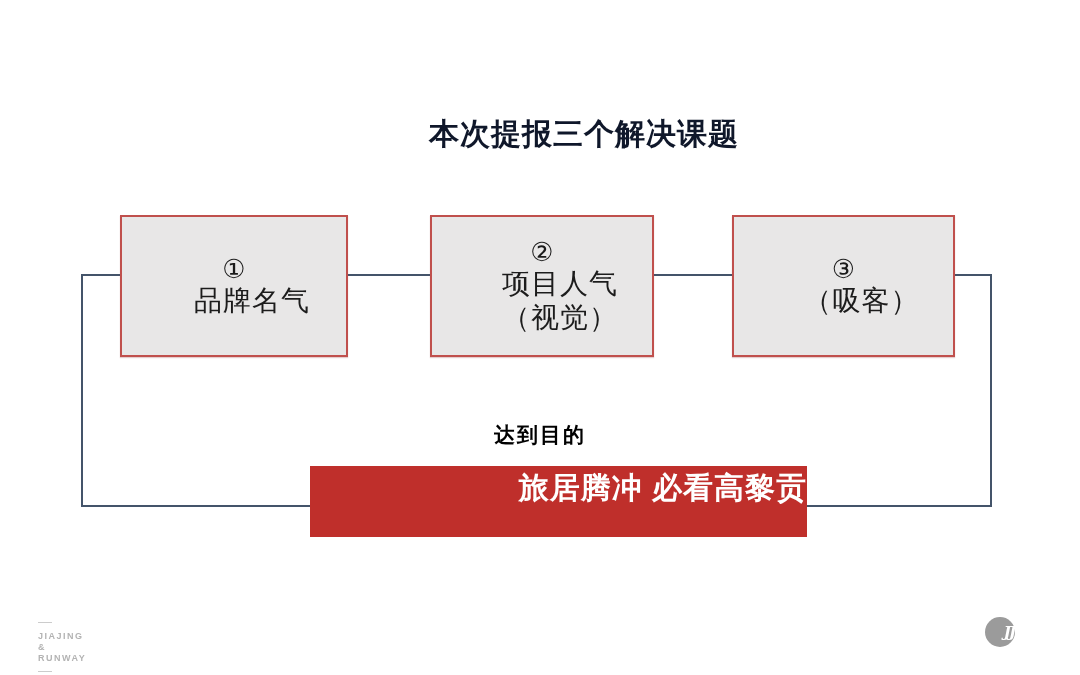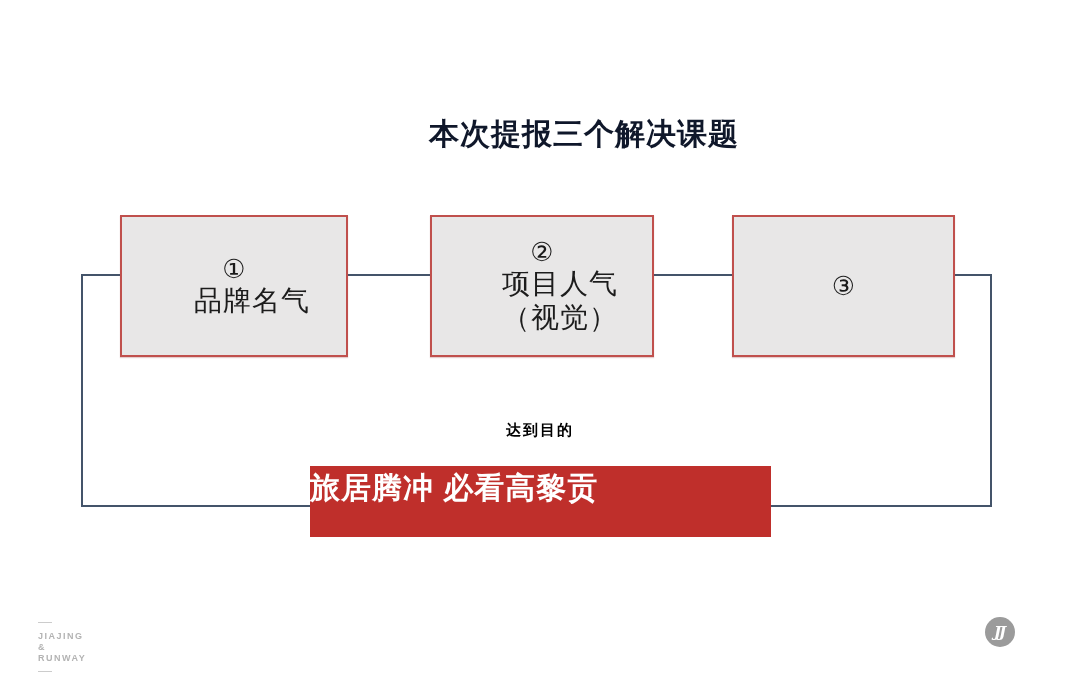--- a/index.html
+++ b/index.html
@@ -80,36 +80,37 @@
     margin-left: 36px;
   }
 
   
   .goal-label {
     position: absolute;
     left: 0;
     top: 421px;
     width: 100%;
     text-align: center;
-    font-size: 15px;
+    font-size: 21px;
     font-weight: 700;
     color: #000000;
     letter-spacing: 2px;
   }
 
   
   .slogan-banner {
     position: absolute;
     left: 310px;
     top: 466px;
     width: 461px;
     height: 71px;
     background: #bf2f2b;
     z-index: 3;
-    text-align: left;
+    text-align: right;
+    padding-left: 36px;
   }
   .slogan-text {
     margin-top: 2px;
     font-size: 30px;
     font-weight: 700;
     color: #ffffff;
     letter-spacing: 1px;
     white-space: pre;
   }
 
@@ -136,21 +137,21 @@
   .jj-logo {
     position: absolute;
     left: 985px;
     top: 617px;
     width: 30px;
     height: 30px;
     border-radius: 50%;
     background: #9b9b9b;
     display: flex;
     align-items: center;
-    justify-content: center;
+    justify-content: flex-end;
   }
   .jj-logo .logo-text {
     font-family: "DejaVu Serif", "Liberation Serif", serif;
     font-style: italic;
     font-weight: 700;
     font-size: 15px;
     color: #ffffff;
     letter-spacing: -2px;
     transform: translateX(-1px);
   }
@@ -176,20 +177,21 @@
   </div>
 
   <div class="topic-box" id="topic-box-2">
     <div class="topic-number">②</div>
     <div class="topic-name">项目人气</div>
     <div class="topic-note">（视觉）</div>
   </div>
 
   <div class="topic-box" id="topic-box-3">
     <div class="topic-number">③</div>
+    <div class="topic-note">（吸客）</div>
   </div>
 
   <div class="goal-label">达到目的</div>
 
   <div class="slogan-banner">
     <div class="slogan-text">旅居腾冲 必看高黎贡</div>
   </div>
 
   <div class="watermark">
     <div class="rule top"></div>

